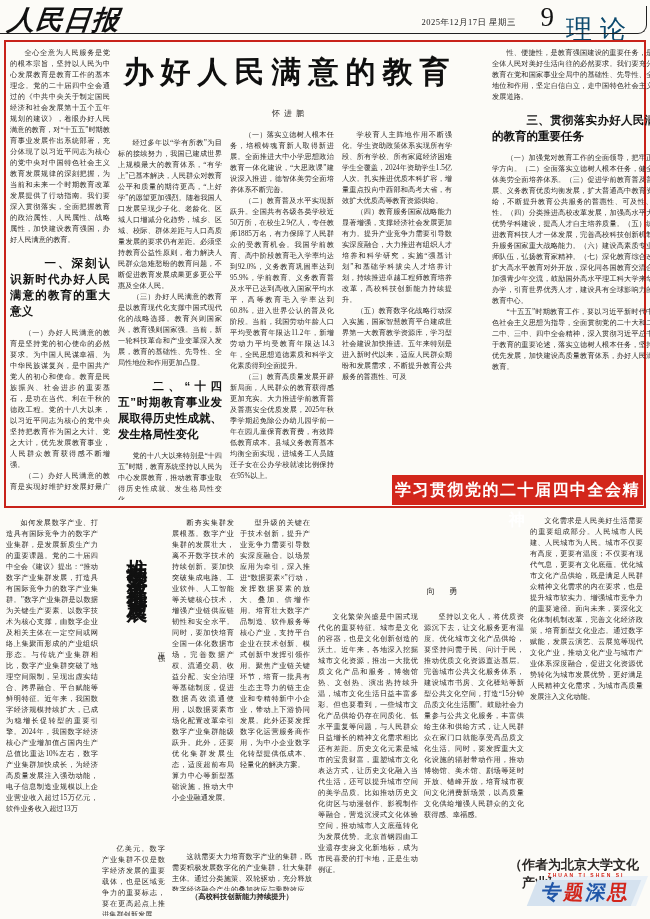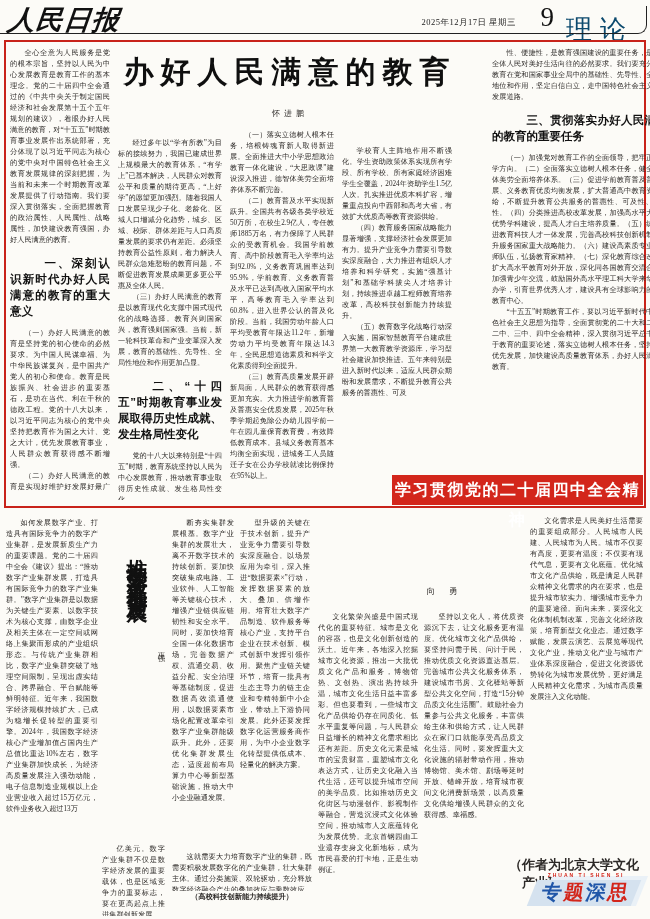--- a/index.html
+++ b/index.html
@@ -27,21 +27,21 @@
   .body-txt p { text-indent:2em; margin:0; }
   .col-h { font-family:"Liberation Sans","DejaVu Sans",sans-serif; font-weight:bold;
     font-size:11.5px; line-height:16px; color:#111; margin:9px 0 9px 0; text-indent:3em; }
   .main-title { left:120px; top:52px; width:340px; text-align:center;
     font-family:"Liberation Sans","DejaVu Sans",sans-serif; font-weight:bold;
     font-size:30px; letter-spacing:7px; color:#0f0f0f; }
   .main-author { left:120px; top:108px; width:340px; text-align:center; font-size:8px; letter-spacing:4px; }
   .c1 { left:10px;  top:48px;  width:100px; height:446px; }
   .c2 { left:118px; top:130px; width:104px; height:362px;margin-top:8px; }
   .c3 { left:230px; top:130px; width:104px; height:362px; }
-  .c4 { left:342px; top:130px; width:110px; height:362px;margin-top:16px; }
+  .c4 { left:342px; top:130px; width:110px; height:362px; }
   .c5 { left:464px; top:48px;  width:176px; height:424px;margin-left:28px; }
   .banner { left:392px; top:475px; width:251px; height:30px; background:#d3261b;
     color:#fff; font-family:"Liberation Sans","DejaVu Sans",sans-serif; font-weight:bold;
     font-size:16px; letter-spacing:1.5px; text-align:center; line-height:30px; }
 
   
   .la-colA { left:6px;   top:518px; width:92px;  height:398px; }
   .la-title { left:103px; top:542px; width:48px; height:296px;
     writing-mode:vertical-rl; text-orientation:upright;
     font-weight:bold; font-size:21px; letter-spacing:4px; color:#111; text-align:left; }

